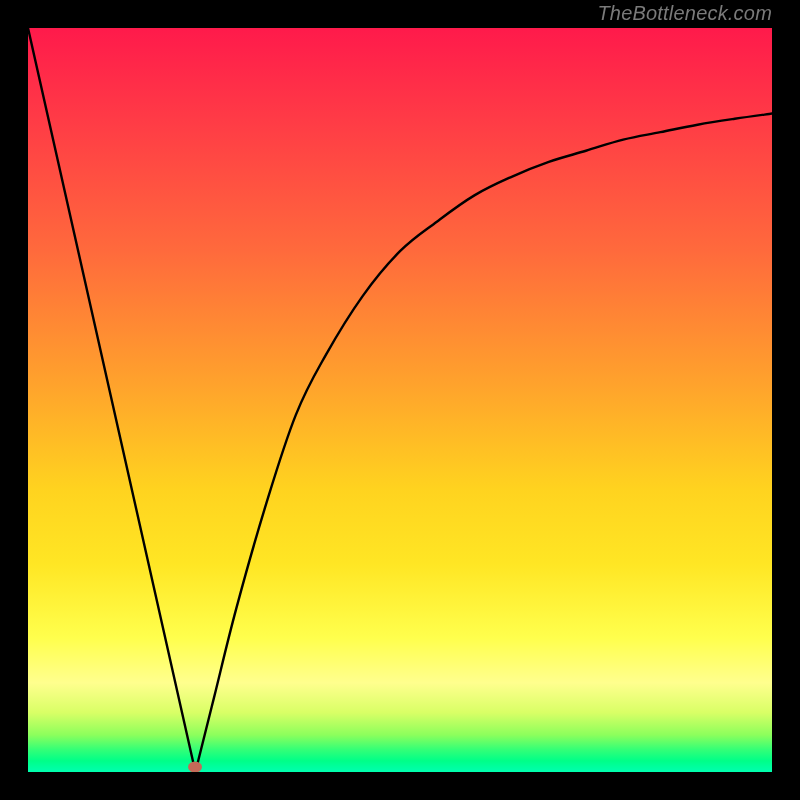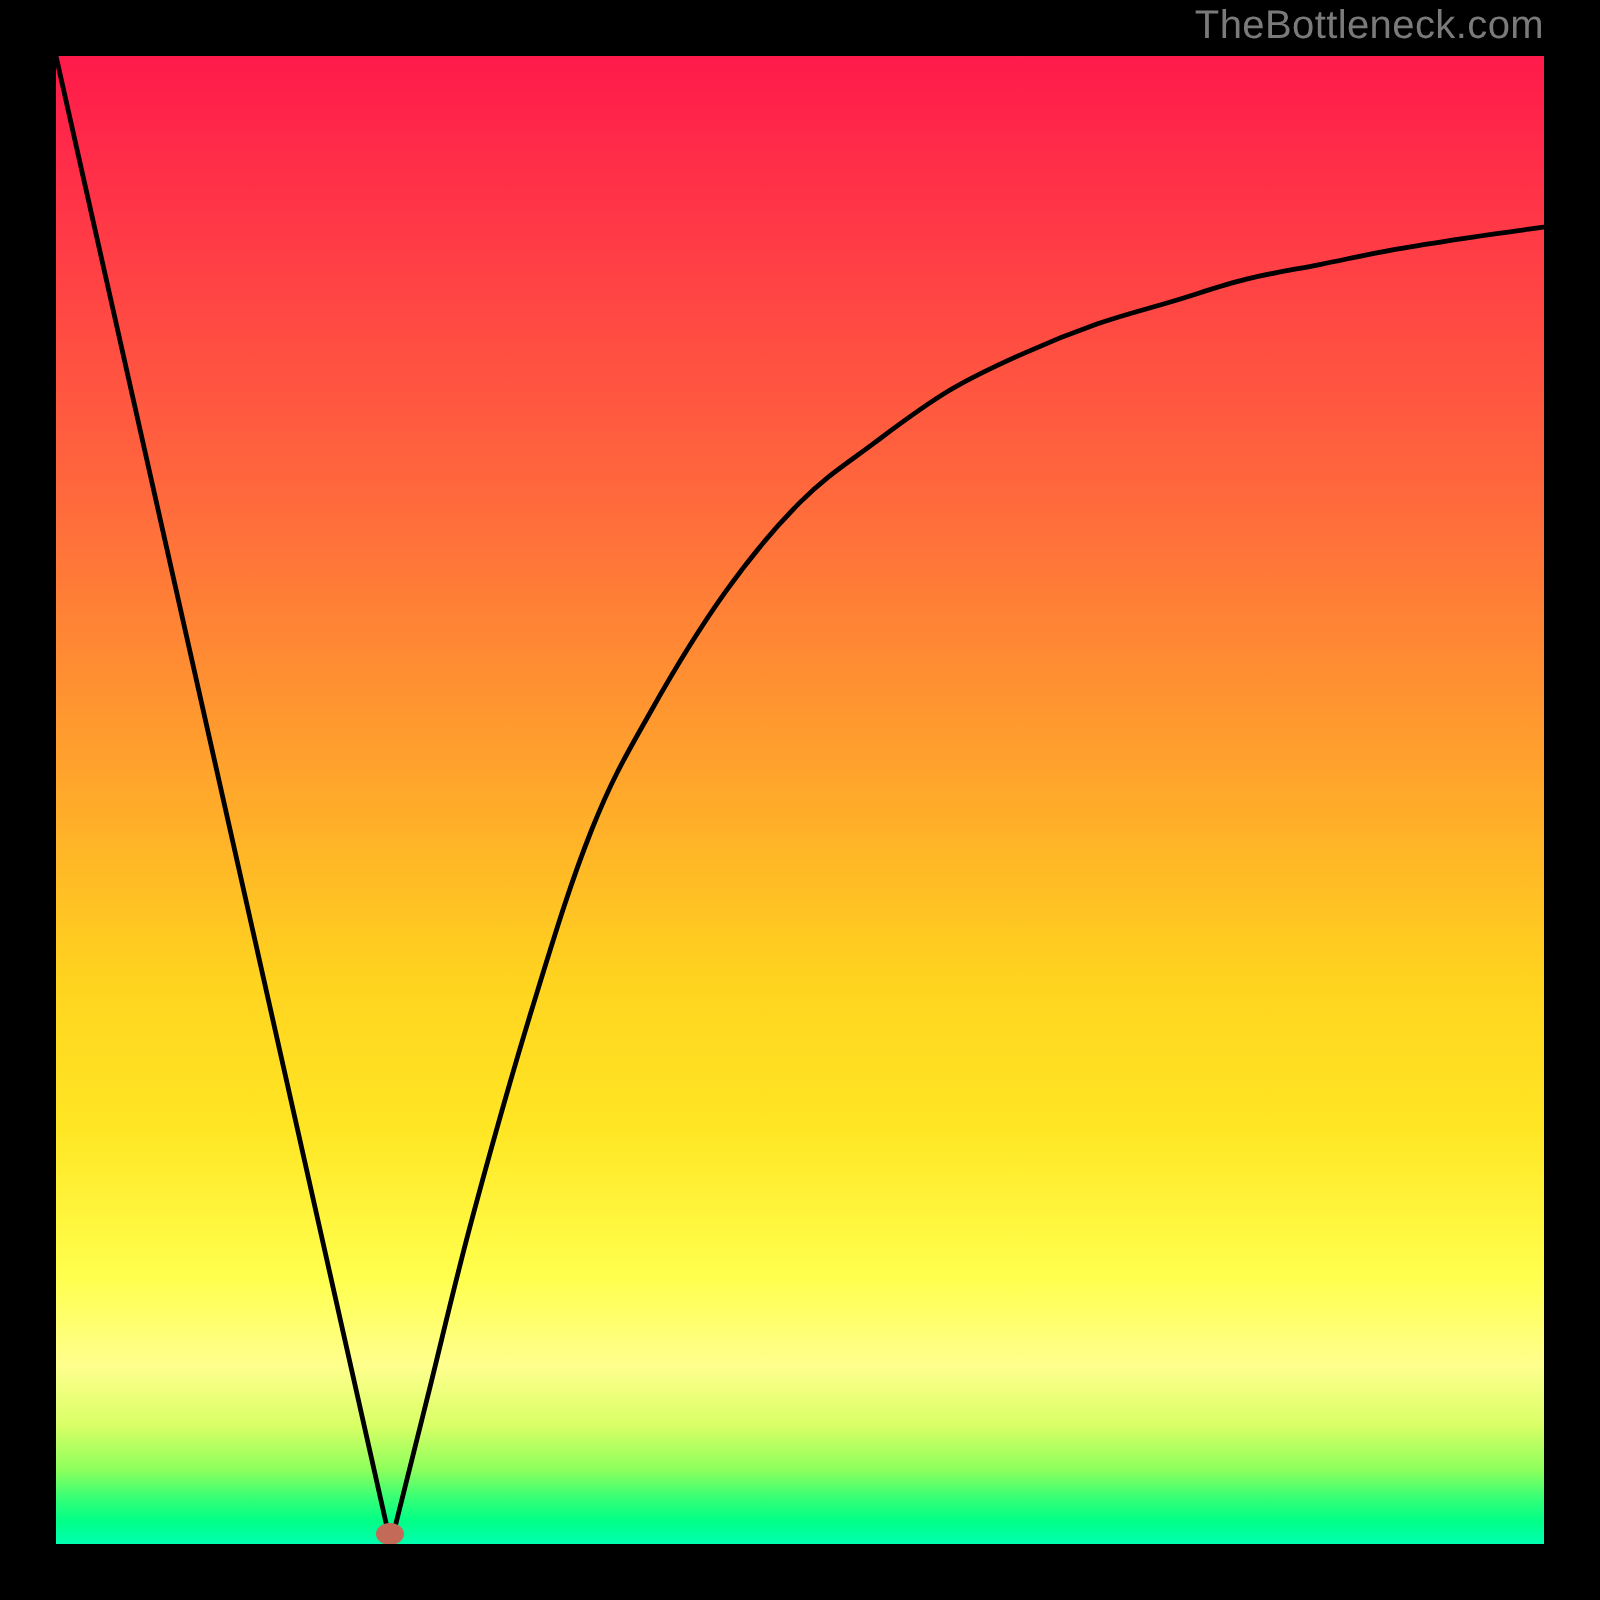--- a/index.html
+++ b/index.html
@@ -19,20 +19,21 @@
   }
   .attribution {
     position: absolute;
     top: 2px;
     right: 28px;
     color: #7a7a7a;
     font-size: 20px;
     font-weight: 500;
     letter-spacing: 0.2px;
     z-index: 10;
+    font-style: italic;
   }
   .plot-area {
     position: absolute;
     left: 28px;
     top: 28px;
     width: 744px;
     height: 744px;
     overflow: hidden;
   }
   .gradient {

